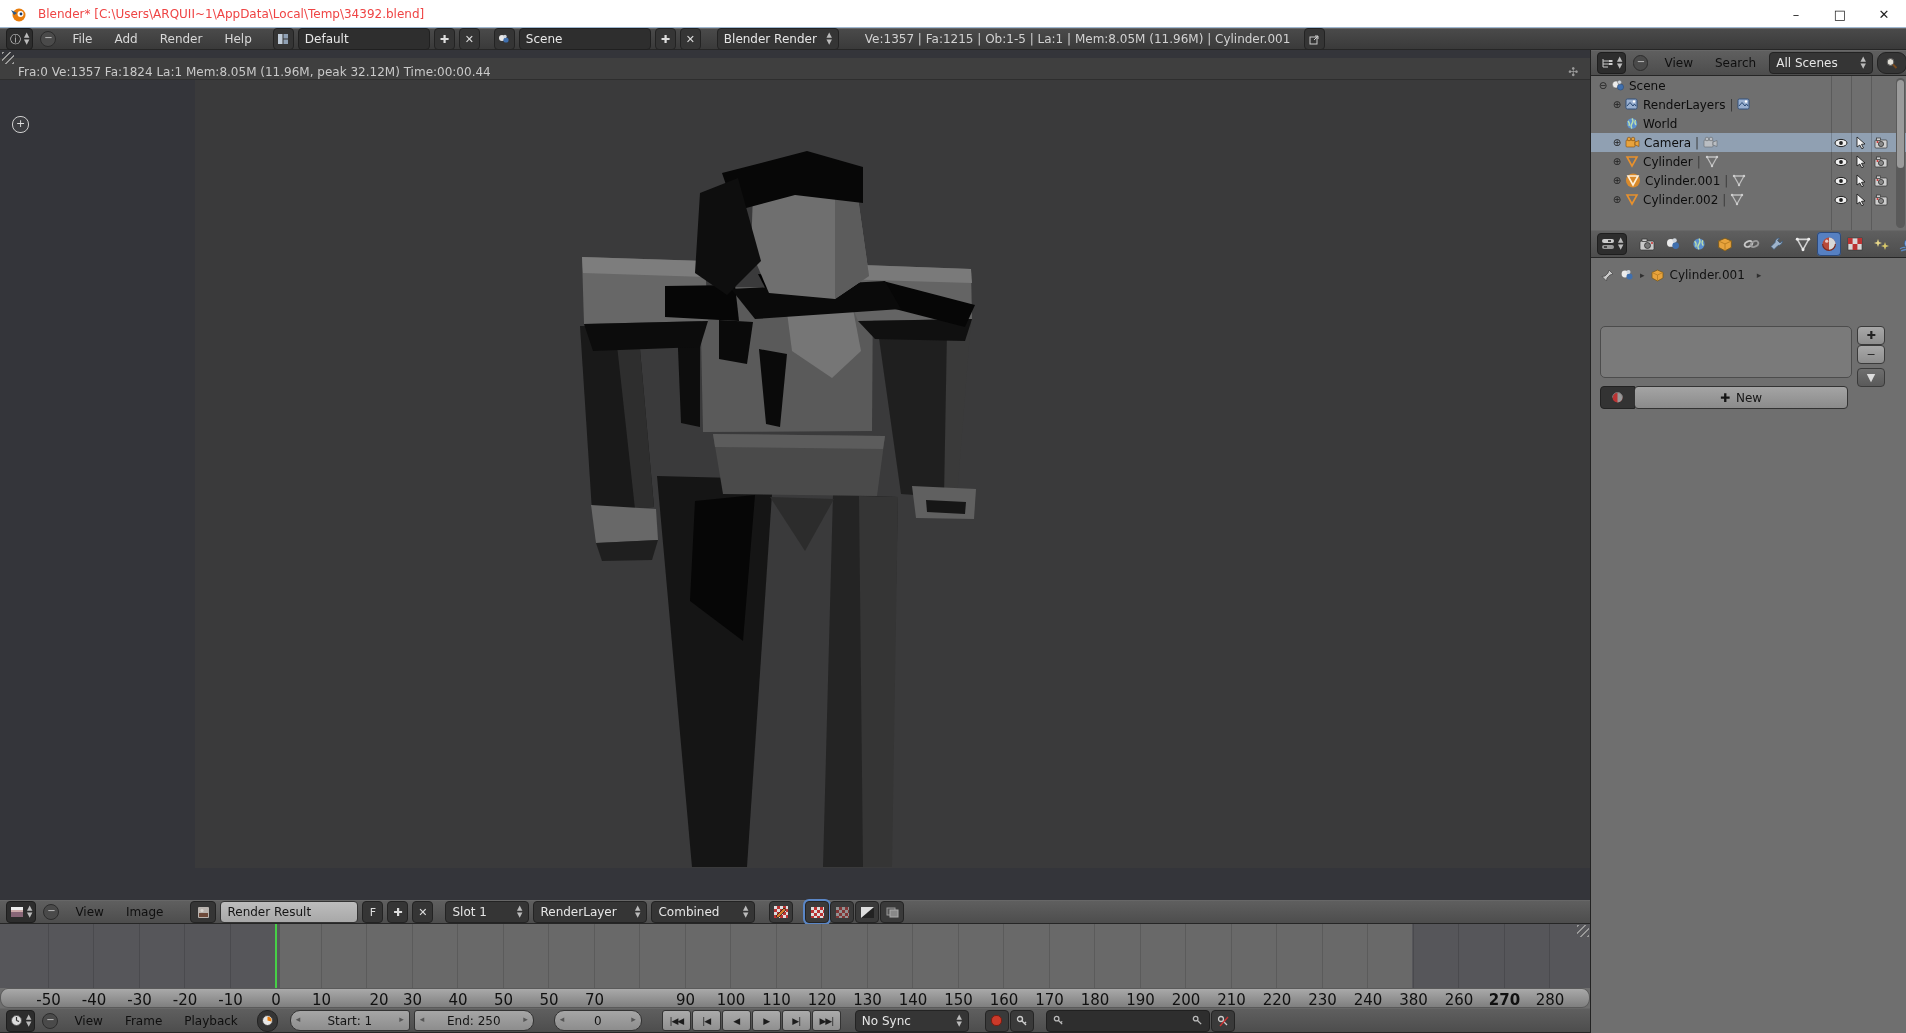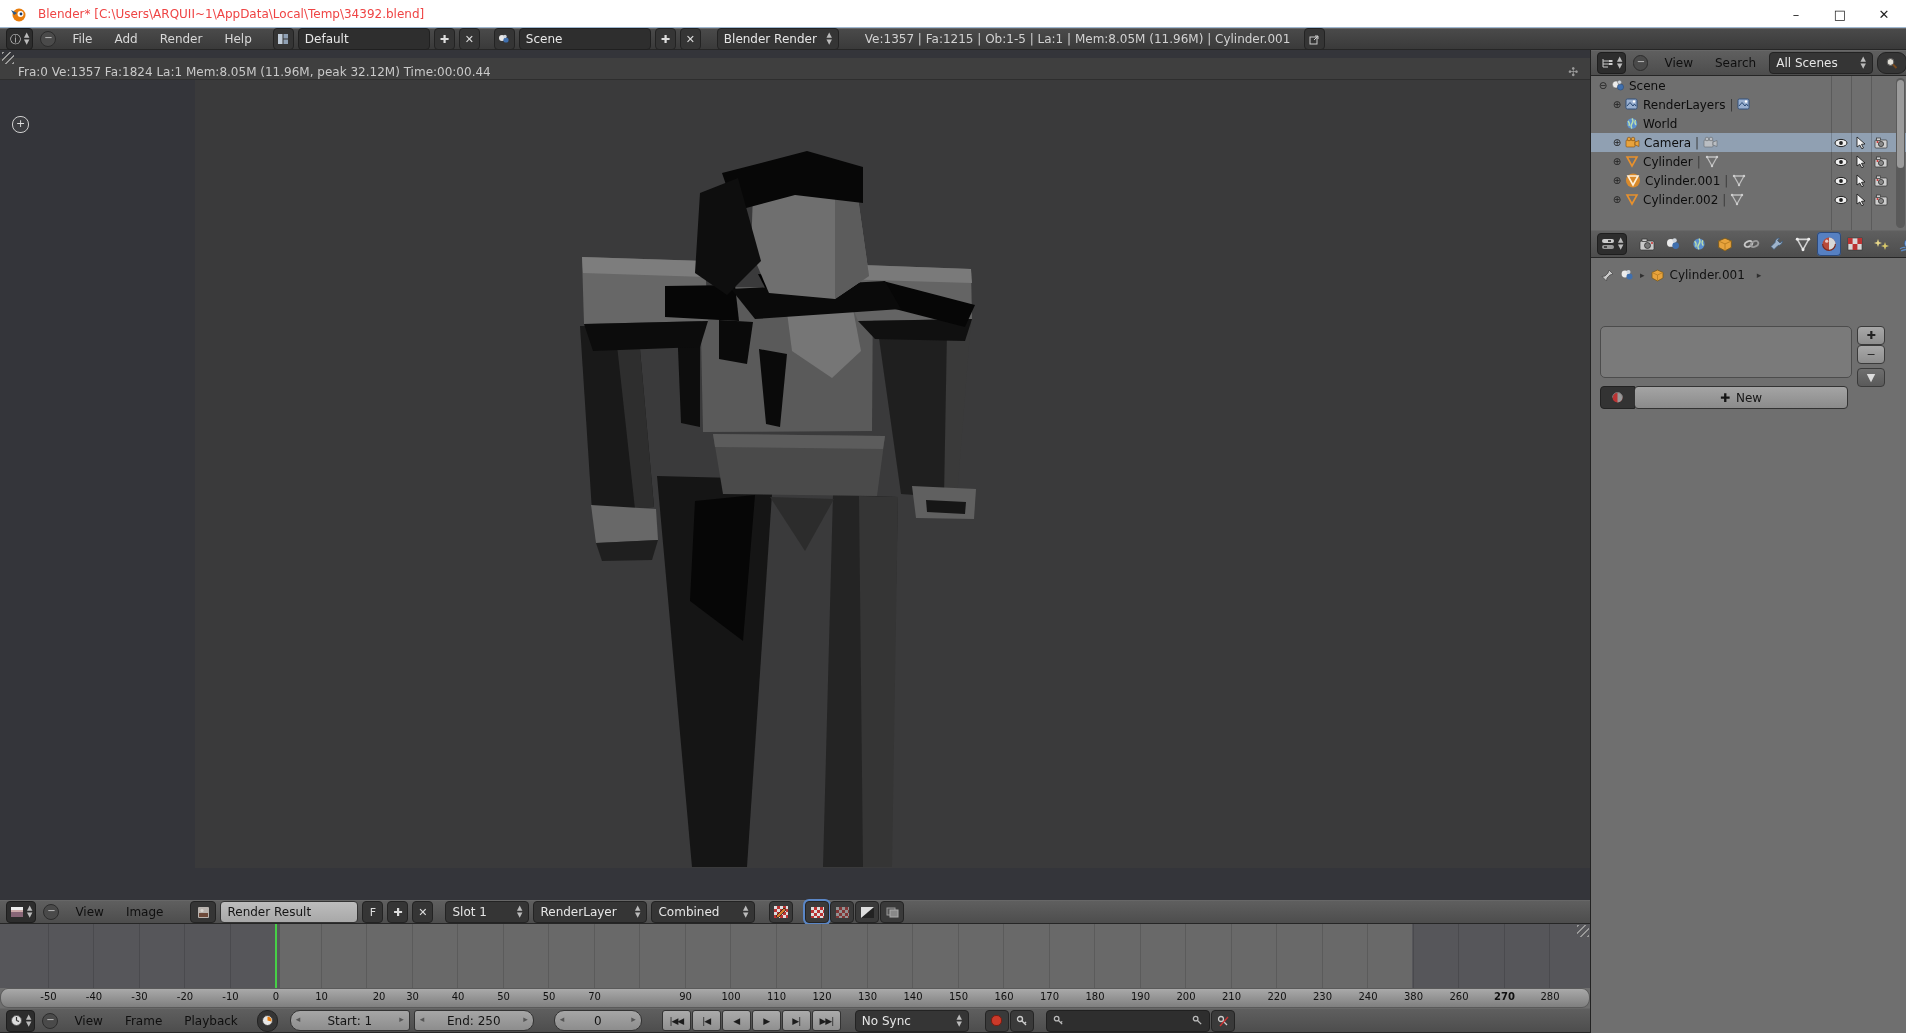--- a/index.html
+++ b/index.html
@@ -52,21 +52,21 @@
   #renderimg{left:195px;top:30px;width:1395px;height:788px;background:#3a3a3b;}
   #toolshelf-plus{left:12px;top:66px;width:15px;height:15px;border-radius:8px;border:1px solid #cfcfcf;
                   color:#dcdcdc;font-size:11px;line-height:13px;text-align:center;background:#3c3d41;}
   
   #tltrack{left:0;top:924px;width:1590px;height:64px;background:#56565a;overflow:hidden;}
   #tlrange{position:absolute;top:0;height:64px;background:#696969;}
   .gridline{position:absolute;top:0;width:1px;height:64px;background:rgba(0,0,0,0.13);}
   #playhead{position:absolute;top:0;width:2px;height:64px;background:#46cf46;}
   #ruler{left:0;top:988px;width:1590px;height:20px;background:linear-gradient(#a9a9a9,#7f7f7f);
          border-radius:8px/9px;border:1px solid #5a5a5a;box-sizing:border-box;color:#101010;}
-  .tick{position:absolute;top:2px;transform:translateX(-50%);font-size:10px;}
+  .tick{position:absolute;top:2px;transform:translateX(-50%);font-size:15px;}
   
   #rightcol{left:1590px;top:50px;width:316px;height:983px;background:#6f6f6f;border-left:1px solid #222;}
   #outliner-rows .orow{display:flex;align-items:center;height:19px;color:#0d0d0d;padding-left:6px;position:relative;}
   .orow .exp{width:12px;color:#222;font-size:9px;text-align:center;}
   .orow .sep{color:#3c3c3c;margin:0 4px;}
   .orow.sel{background:#90a0b2;}
   .orow.activetxt{color:#fff;}
   .colsep{position:absolute;top:26px;width:1px;height:152px;background:rgba(0,0,0,0.18);}
   .togglecell{position:absolute;width:18px;height:19px;display:flex;align-items:center;justify-content:center;}
   #oscroll{position:absolute;right:2px;top:28px;width:9px;height:150px;background:#5a5a5a;border-radius:5px;}

